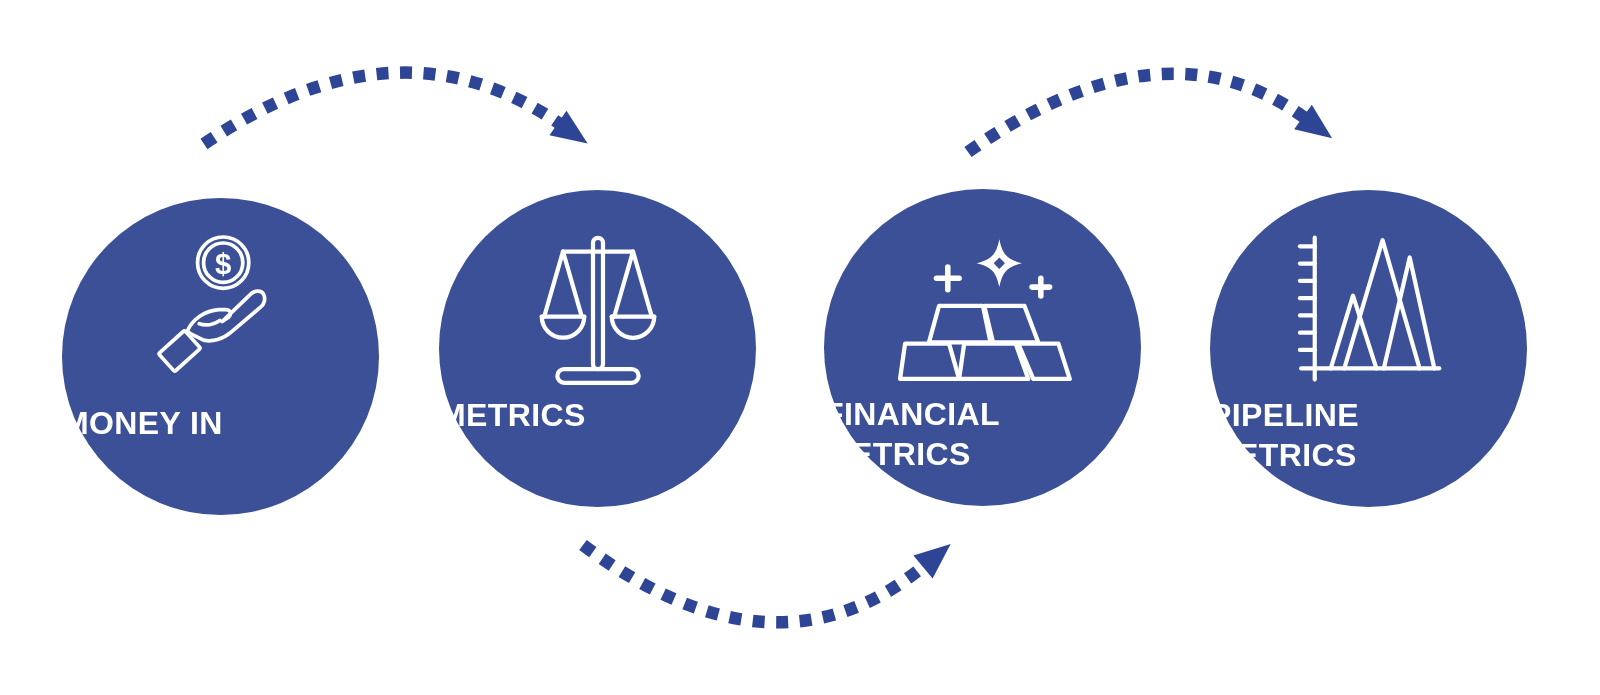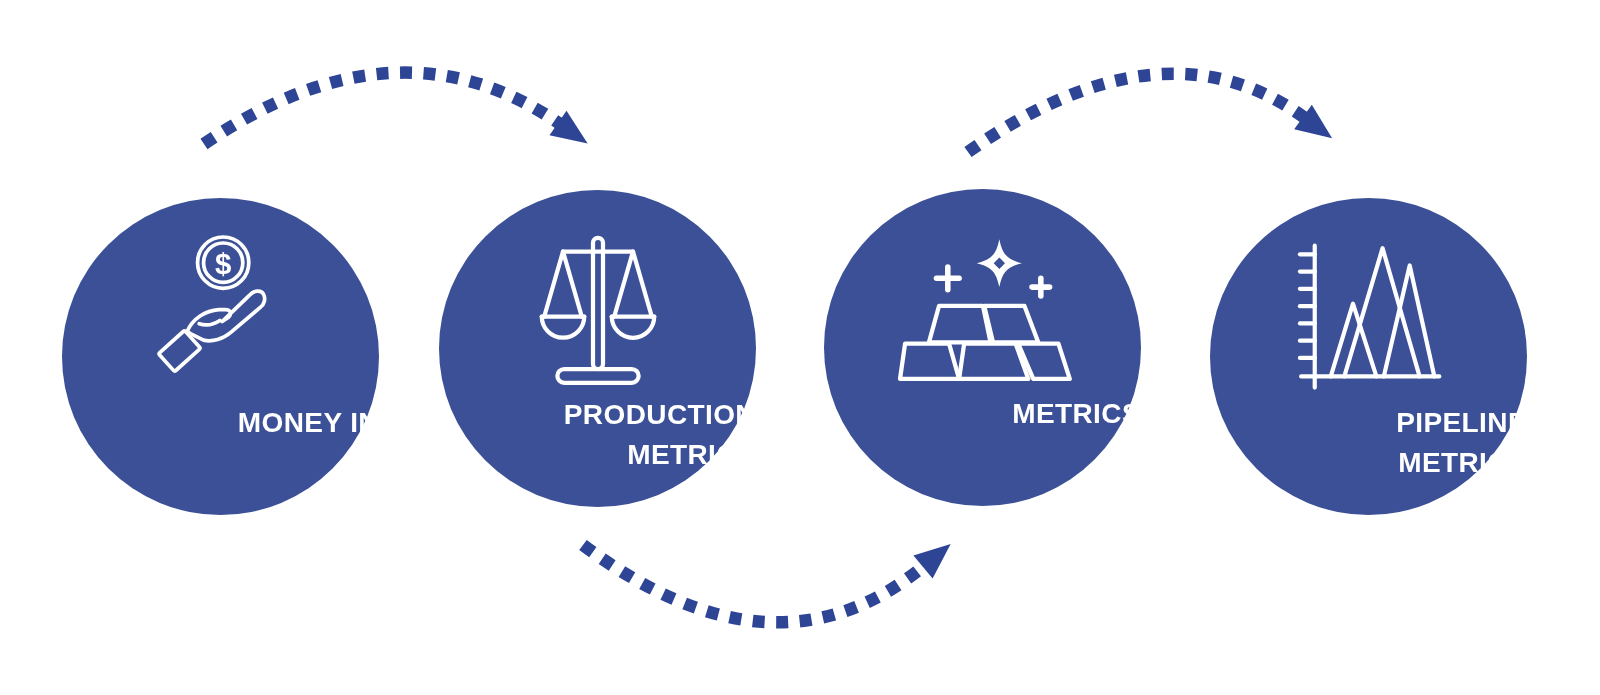--- a/index.html
+++ b/index.html
@@ -26,23 +26,23 @@
     position: absolute;
     left: 50%;
     transform: translateX(-50%);
     overflow: visible;
   }
   .step .label {
     position: absolute;
     left: 0;
     right: 0;
     top: 205px;
-    text-align: right;
+    text-align: left;
     color: #FFFFFF;
-    font-size: 28px;
+    font-size: 32px;
     font-weight: bold;
     line-height: 40px;
     letter-spacing: 0.4px;
   }
   .step .label span { display: block; }
 
   .connector {
     position: absolute;
     overflow: visible;
   }
@@ -120,21 +120,20 @@
         <path d="M13,66 L28,14 L43,66"></path>
         <line x1="11" y1="66" x2="45" y2="66"></line>
         <path d="M11,66 A17,17 0 0 0 45,66"></path>
         <path d="M69,66 L84,14 L99,66"></path>
         <line x1="67" y1="66" x2="101" y2="66"></line>
         <path d="M67,66 A17,17 0 0 0 101,66"></path>
         <rect x="23.5" y="108" width="65" height="11" rx="5.5"></rect>
       </g>
     </svg>
     <div class="label">
-      <span>PRODUCTION</span>
       <span>METRICS</span>
     </div>
   </div>
 
   <div class="step" style="left:824px; top:189px;">
     <svg class="icon" style="top:44px;" width="176" height="156" viewBox="0 0 140 124">
       <path class="icon-fill" d="M83,5 C85.5,17 89,21 101,24 C89,27 85.5,31 83,43 C80.5,31 77,27 65,24 C77,21 80.5,17 83,5 Z"></path>
       <path class="icon-hole" d="M83,19.5 L87.5,24 L83,28.5 L78.5,24 Z"></path>
       <g class="stroke-icon thick">
         <line x1="42" y1="27" x2="42" y2="45"></line>
@@ -144,25 +143,26 @@
       </g>
       <g class="stroke-icon" stroke-linejoin="miter">
         <path d="M27,87 L35,58 L70,58 L76,87 Z"></path>
         <path d="M78,87 L71,58 L103,58 L114,87 Z"></path>
         <path d="M4,116 L8,88 L43,88 L51,116 Z"></path>
         <path d="M51,116 L55,88 L96,88 L106,116 Z"></path>
         <path d="M110,116 L98,88 L130,88 L139,116 Z"></path>
       </g>
     </svg>
     <div class="label">
+      <span>FINANCIAL</span>
       <span>METRICS</span>
     </div>
   </div>
 
-  <div class="step" style="left:1210px; top:198px;">
+  <div class="step" style="left:1210px; top:190px;">
     <svg class="icon" style="top:44px;" width="146" height="148" viewBox="0 0 118 120">
       <g class="stroke-icon" stroke-width="3.6">
         <line x1="15" y1="3" x2="15" y2="118"></line>
         <line x1="3" y1="10" x2="15" y2="10"></line>
         <line x1="3" y1="24" x2="15" y2="24"></line>
         <line x1="3" y1="38" x2="15" y2="38"></line>
         <line x1="3" y1="52" x2="15" y2="52"></line>
         <line x1="3" y1="66" x2="15" y2="66"></line>
         <line x1="3" y1="80" x2="15" y2="80"></line>
         <line x1="3" y1="94" x2="15" y2="94"></line>

